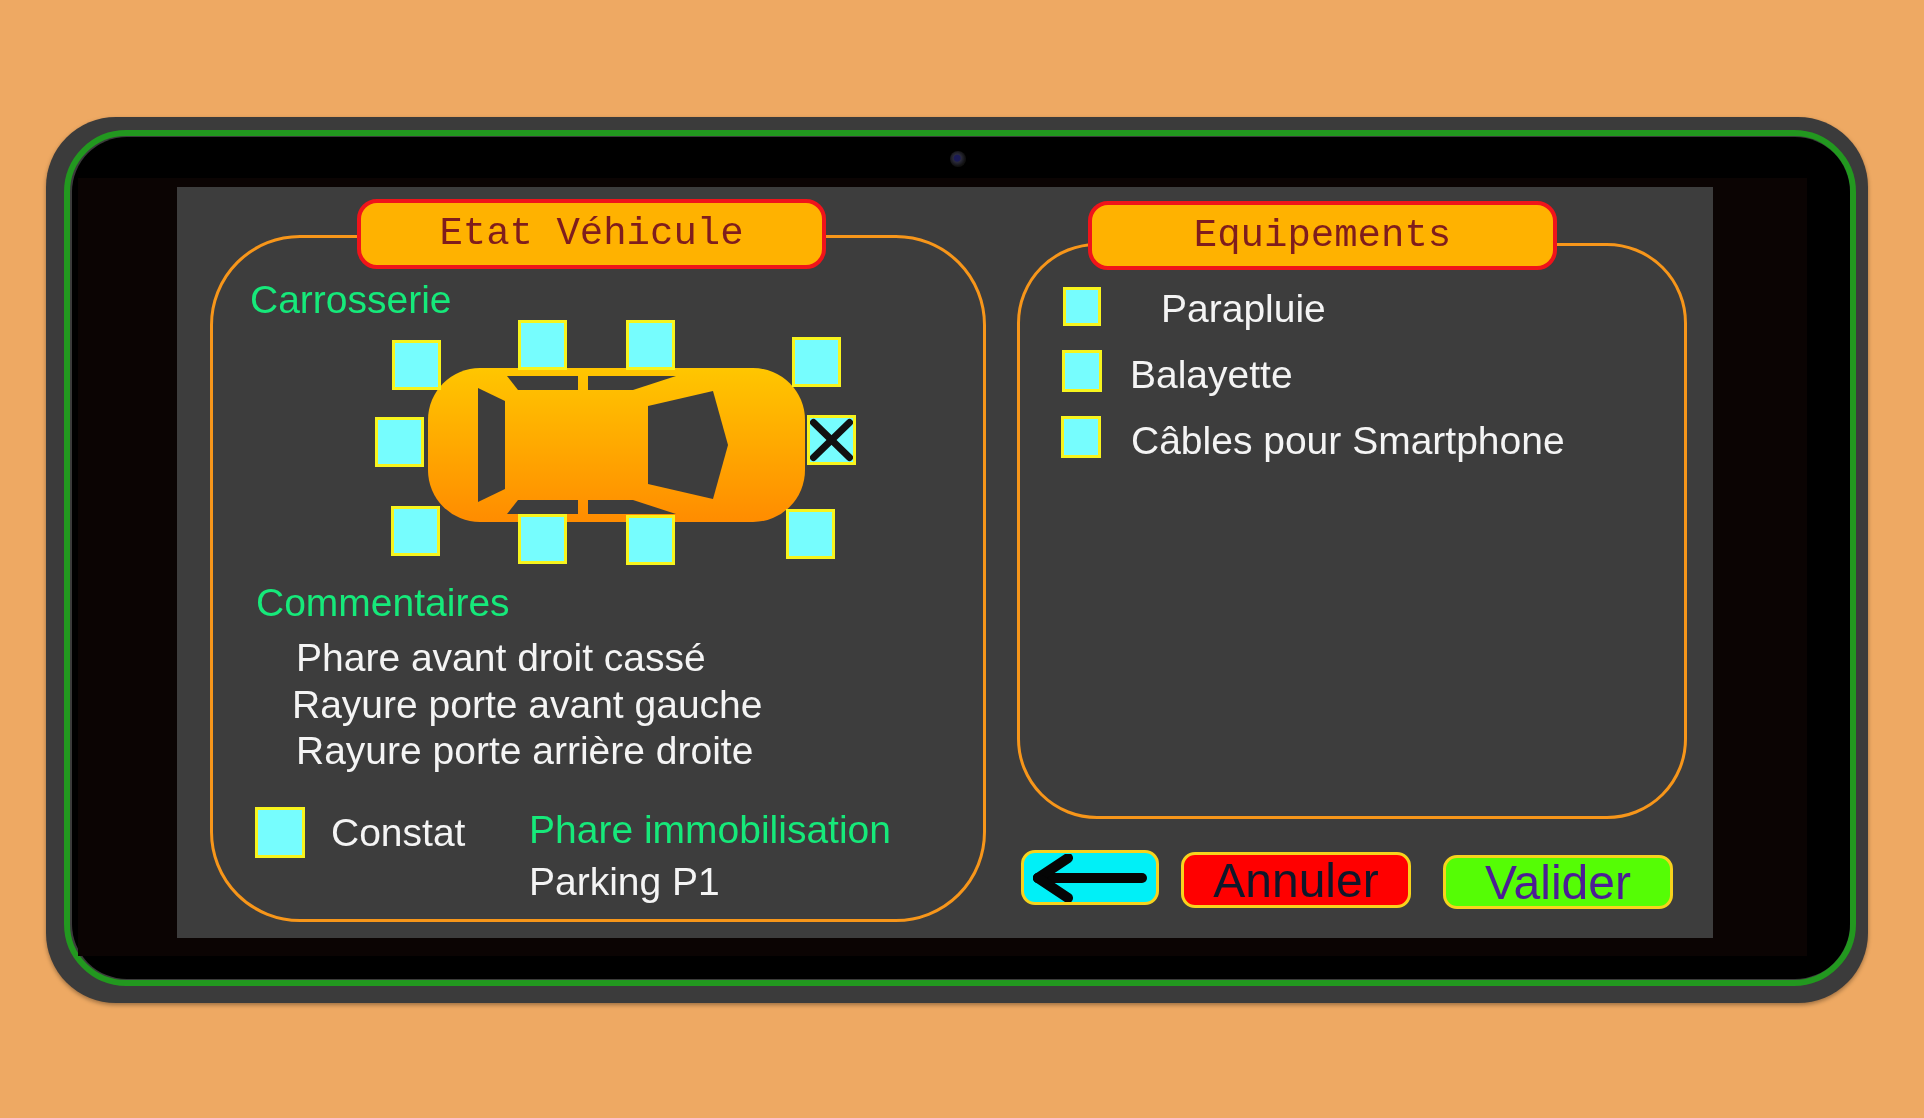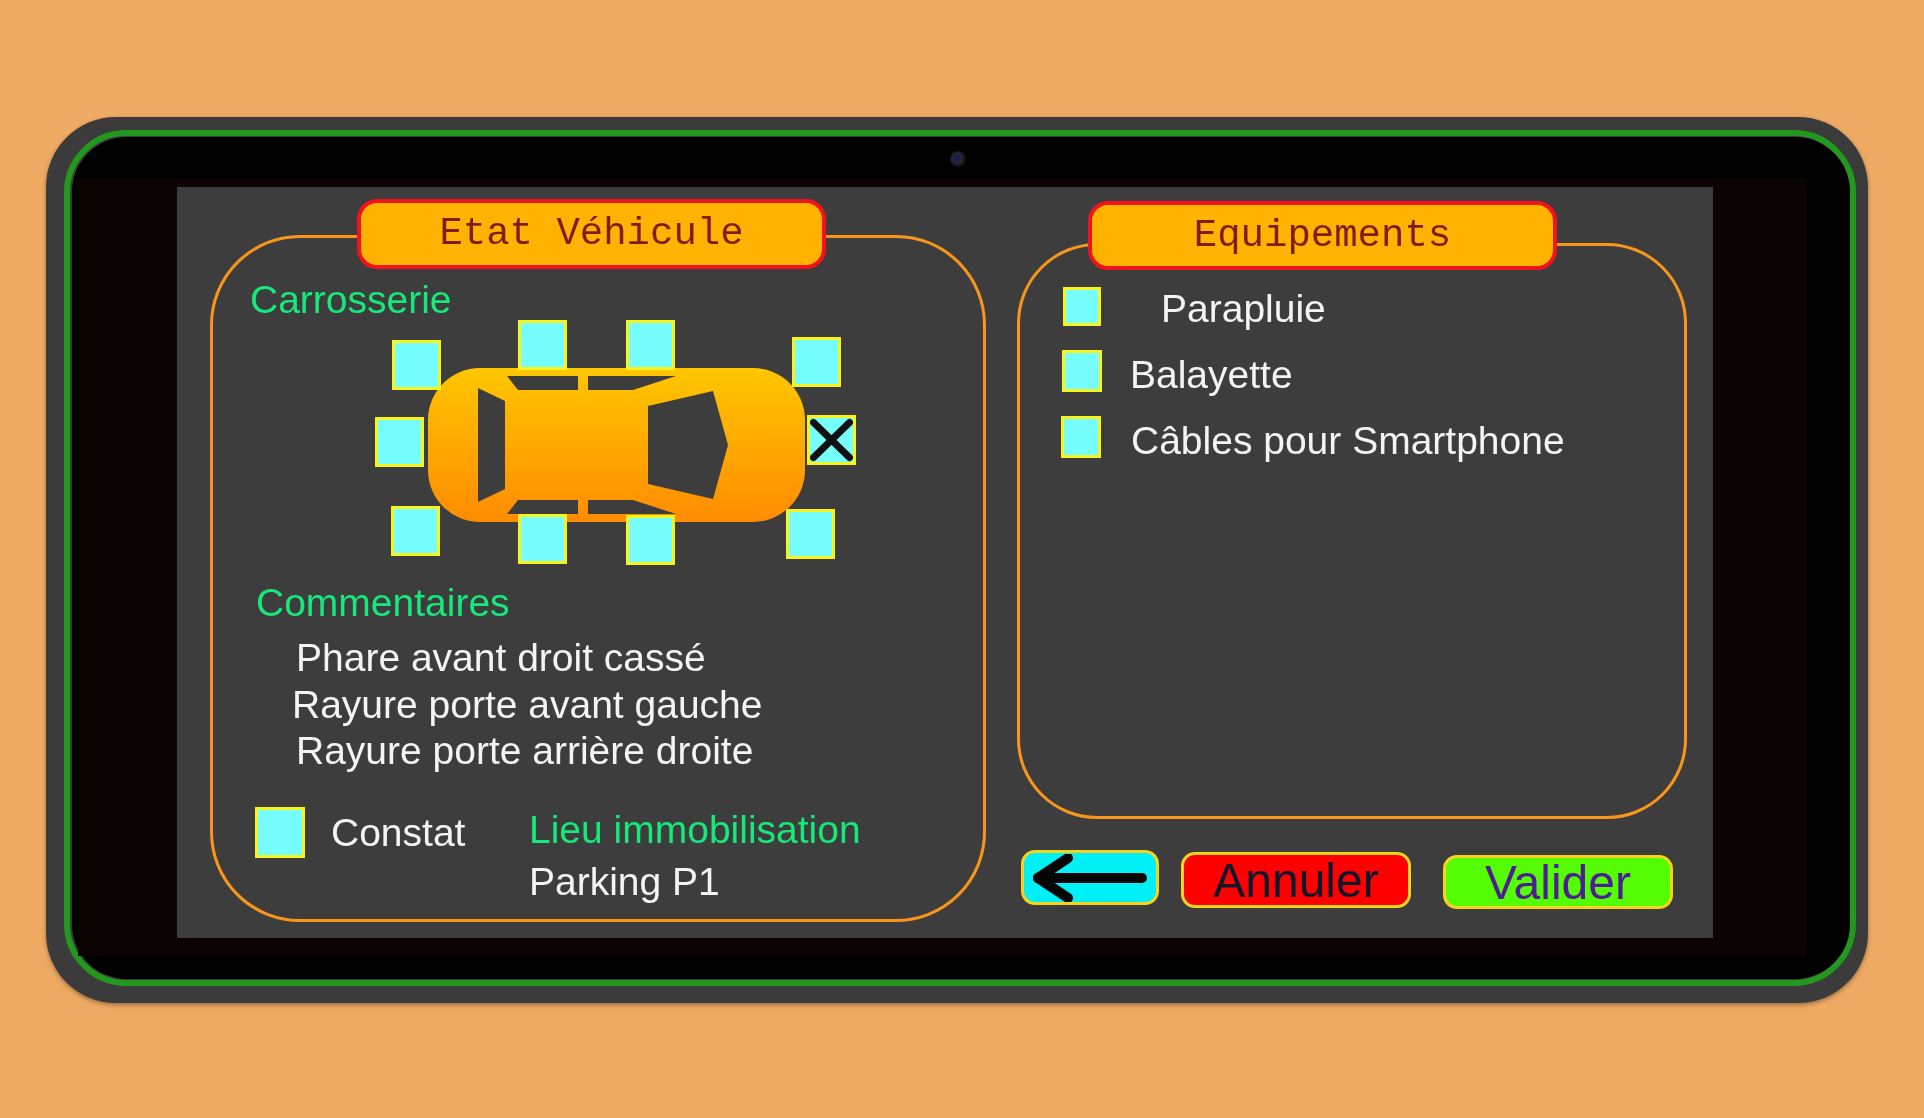--- a/index.html
+++ b/index.html
@@ -87,21 +87,21 @@
 <div class="abs cb car-sq" style="left:786px;top:509px;"></div>
 
 <div class="abs green-label" style="left:256px;top:583px;">Commentaires</div>
 <div class="abs white-text" style="left:296px;top:638px;">Phare avant droit cassé</div>
 <div class="abs white-text" style="left:292px;top:685px;">Rayure porte avant gauche</div>
 <div class="abs white-text" style="left:296px;top:731px;">Rayure porte arrière droite</div>
 
 <div class="abs cb" style="left:255px;top:807px;width:50px;height:51px;"></div>
 <div class="abs white-text" style="left:331px;top:813px;">Constat</div>
 
-<div class="abs green-label" style="left:529px;top:810px;">Lieu immobilisation</div>
+<div class="abs green-label" style="left:529px;top:810px;">Phare immobilisation</div>
 <div class="abs white-text" style="left:529px;top:862px;">Parking P1</div>
 
 <div class="abs panel" id="right-panel"></div>
 <div class="abs header-pill" id="right-header">
   <span>Equipements</span>
 </div>
 
 <div class="abs cb" style="left:1063px;top:287px;width:38px;height:39px;"></div>
 <div class="abs white-text" style="left:1133px;top:289px;margin-left:28px;">Parapluie</div>
 

